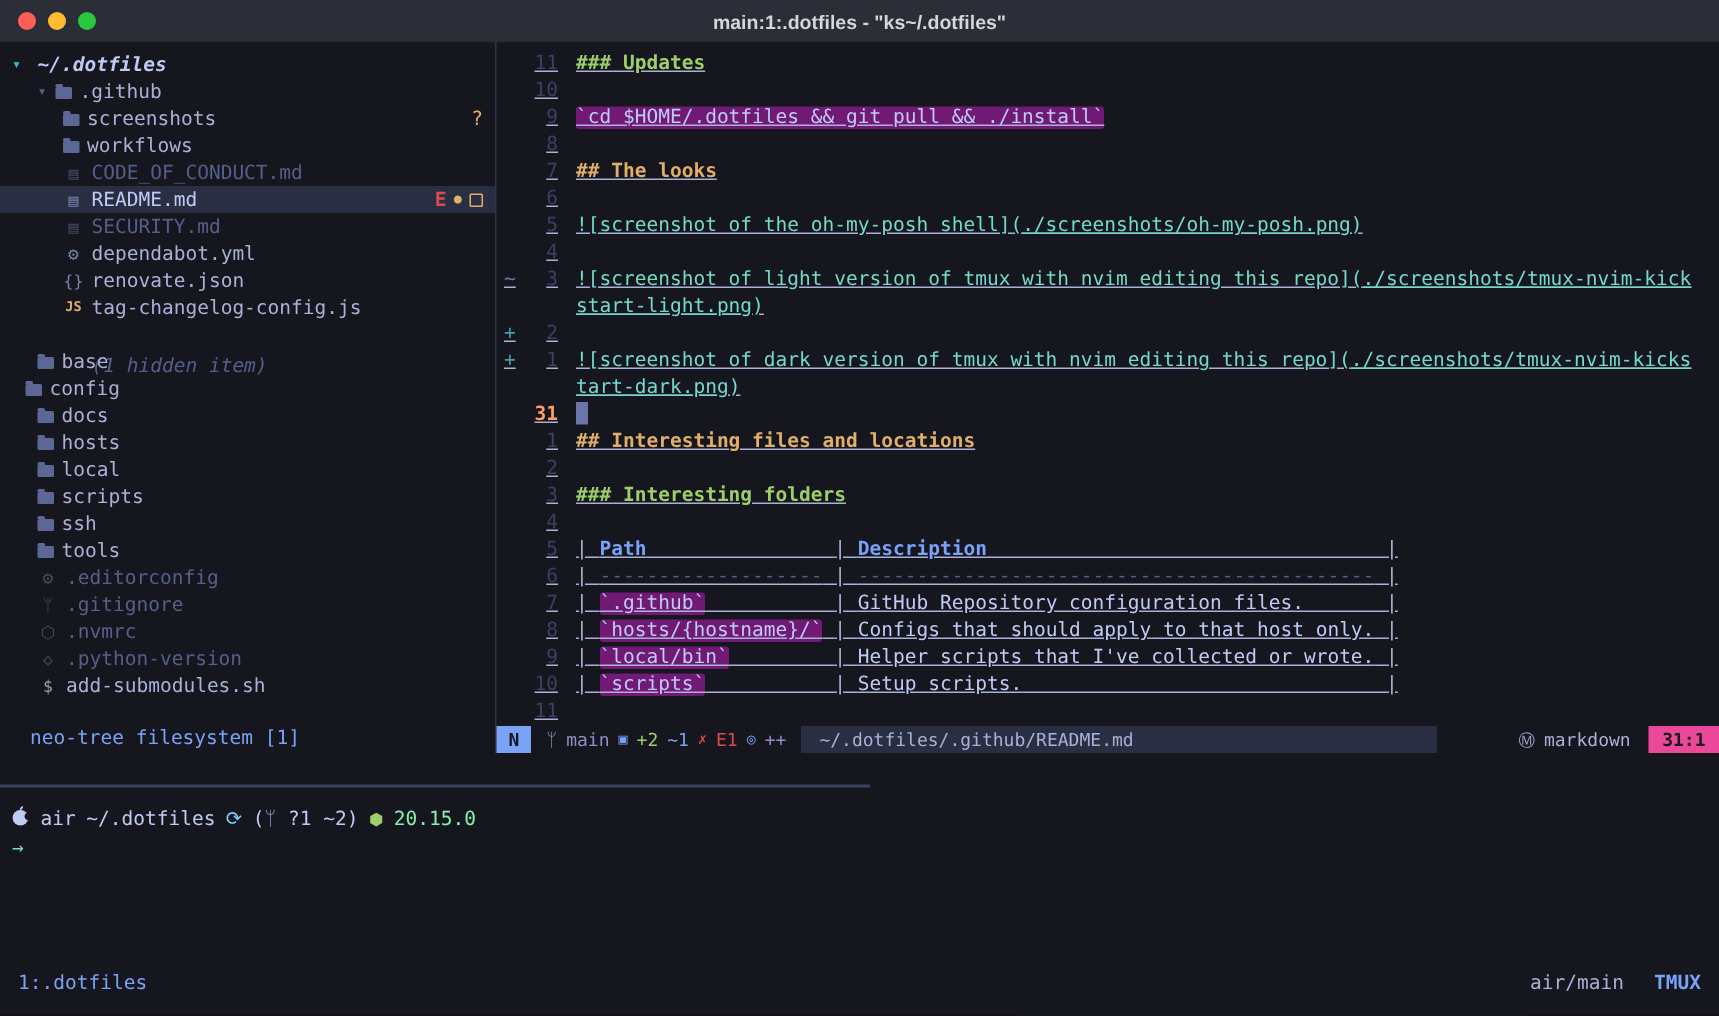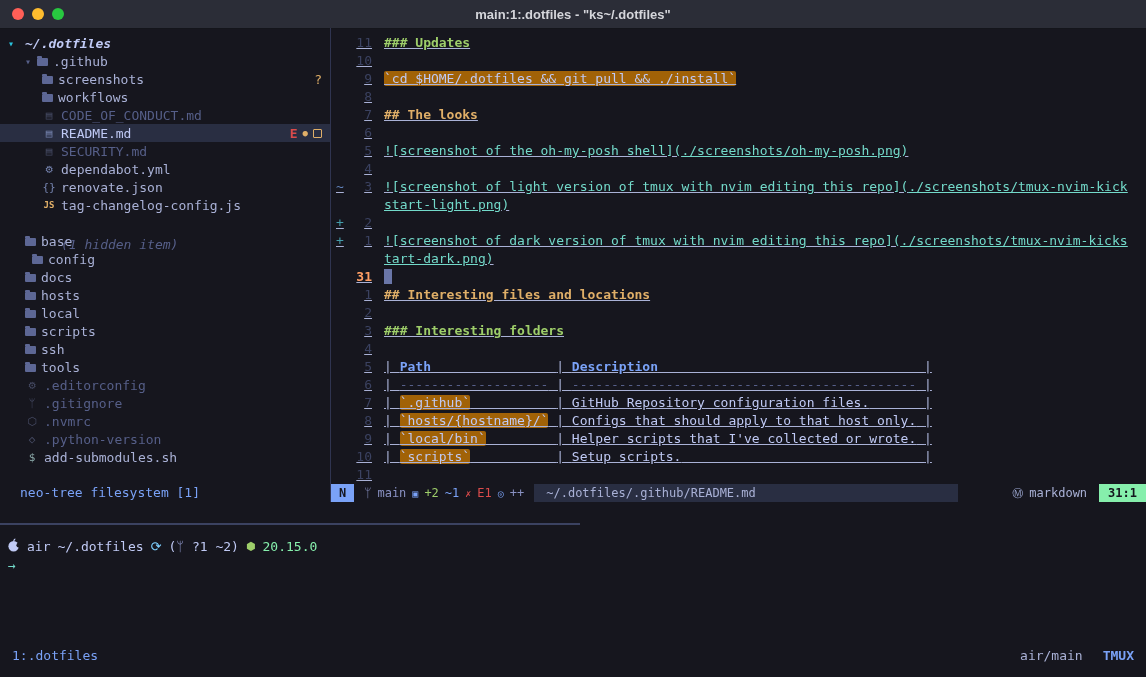--- a/index.html
+++ b/index.html
@@ -47,21 +47,21 @@
   .gut-sign{width:10px;padding-left:5px;flex:none;}
   .gut-sign.add{color:#449dab}
   .gut-sign.chg{color:#6183bb}
   .gut-num{width:26px;flex:none;text-align:right;color:#3b4261;}
   .gut-num.cur{color:#ff9e64;font-weight:bold;}
   .ed-text{white-space:pre;margin-left:12px;}
   .seg-h2{color:#e0af68;font-weight:bold;}
   .seg-h3{color:#9ece6a;font-weight:bold;}
   .seg-lnk{color:#73daca;}
   .seg-url{color:#73daca;text-decoration:underline;}
-  .seg-code{background:#a16207;color:#c0caf5;border-radius:2px;text-align:center;}
+  .seg-code{background:#701a75;color:#c0caf5;border-radius:2px;text-align:center;}
   .seg-pipe{color:#a9b1d6;}
   .seg-th{color:#7aa2f7;font-weight:bold;}
   .seg-dash{color:#565f89;}
   .seg-td{color:#c0caf5;}
   .seg-txt{color:#a9b1d6;}
   .cursor{display:inline-block;width:8px;height:15px;background:#6a76a8;vertical-align:-3px;}
 
   
   .lualine{position:absolute;left:331px;top:484px;right:0;height:18px;display:flex;align-items:center;font-size:12px;}
   .sl-mode{background:#7aa2f7;color:#15161e;font-weight:bold;padding:0 8px;height:18px;line-height:18px;flex:none;}
@@ -72,21 +72,21 @@
   .d-chg{color:#7aa2f7;}
   .ic-diag{color:#db4b4b;font-size:10px;}
   .d-diag{color:#db4b4b;}
   .ic-extra{color:#7aa2f7;font-size:10px;}
   .d-flags{color:#8a92c4;}
   .sl-path{background:#292e42;color:#a9b1d6;height:18px;line-height:18px;padding:0 12px;width:400px;flex:none;
            white-space:nowrap;overflow:hidden;}
   .sl-spacer{flex:1;}
   .sl-ft{display:flex;gap:6px;align-items:center;color:#a9b1d6;padding-right:12px;flex:none;}
   .ic-ft{color:#9aa5ce;font-size:11px;}
-  .sl-pos{background:#86efac;color:#15161e;font-weight:bold;padding:0 9px;height:18px;line-height:18px;flex:none;}
+  .sl-pos{background:#ec4899;color:#15161e;font-weight:bold;padding:0 9px;height:18px;line-height:18px;flex:none;}
 
   
   .pane-border{position:absolute;left:0;top:523px;width:580px;height:2px;background:#3b4261;}
   .shell{position:absolute;left:0;top:536px;width:100%;}
   .prompt-line{display:flex;align-items:center;gap:7px;padding-left:8px;height:20px;color:#c0caf5;}
   .sh-git{color:#c0caf5;}
   .sync-icon{color:#7dcfff;}
   .node-icon{color:#9ece6a;font-size:11px;}
   .sh-node{color:#86efac;}
   .prompt-arrow{padding-left:8px;height:20px;line-height:20px;color:#73daca;}
@@ -162,21 +162,21 @@
         <span class="lbl">tag-changelog-config.js</span>
       </div>
       <div class="tree-row hidden-item" style="padding-left: 42px;">
         <span class="gicon"></span>
         <span class="lbl">(1 hidden item)</span>
       </div>
       <div class="tree-row" style="padding-left: 25px;">
         <span class="icon-folder"></span>
         <span class="lbl">base</span>
       </div>
-      <div class="tree-row" style="padding-left: 32px;">
+      <div class="tree-row" style="padding-left: 17px;">
         <span class="icon-folder"></span>
         <span class="lbl">config</span>
       </div>
       <div class="tree-row" style="padding-left: 25px;">
         <span class="icon-folder"></span>
         <span class="lbl">docs</span>
       </div>
       <div class="tree-row" style="padding-left: 25px;">
         <span class="icon-folder"></span>
         <span class="lbl">hosts</span>

